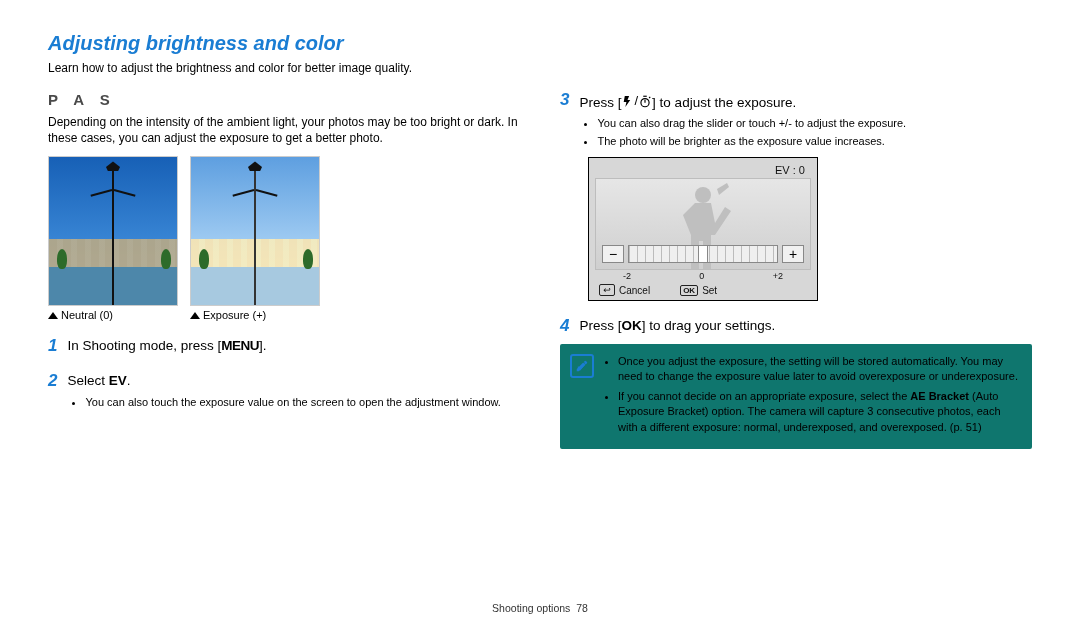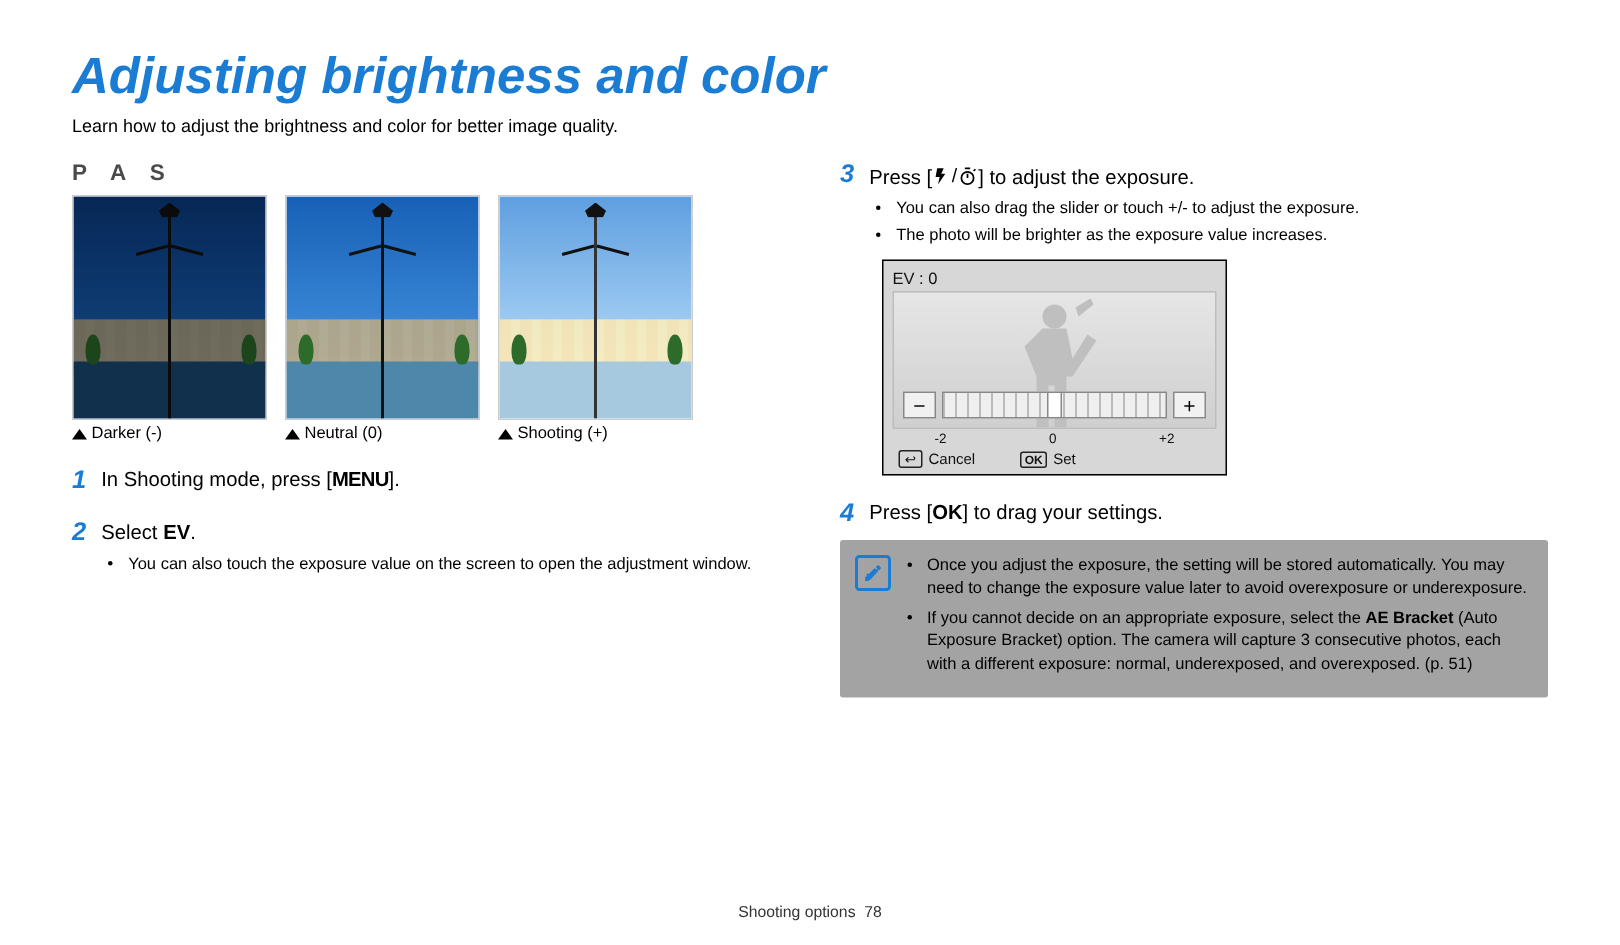--- a/index.html
+++ b/index.html
@@ -8,21 +8,21 @@
     width:1080px; height:630px;
     background:#fff;
     position:relative;
     color:#000;
   }
   .page {
     padding:32px 48px 0 48px;
   }
   h1.title {
     color:#1a7dd3;
-    font-size:34px;
+    font-size:20px;
     font-weight:bold;
     font-style:italic;
     margin-bottom:6px;
   }
   .intro {
     font-size:12px;
     margin-bottom:16px;
   }
   .cols {
     display:flex;
@@ -141,21 +141,21 @@
   }
 
   
   .ev-screen-wrap { margin:6px 0 6px 28px; }
   .ev-screen {
     width:230px; border:1.5px solid #000;
     background:#d7d7d7;
     padding:6px 6px 3px 6px;
     font-size:11px;
   }
-  .ev-header{ padding-right:6px; font-size:11px; color:#111; }
+  .ev-header{ text-align:right; padding-right:6px; font-size:11px; color:#111; }
   .ev-display{
     height:92px; background:linear-gradient(#e6e6e6,#cfcfcf);
     position:relative; margin-top:2px;
     border:1px solid #bdbdbd;
   }
   .silhouette{
     position:absolute; left:50%; transform:translateX(-50%); bottom:0;
     width:60px; height:88px;
   }
   .silhouette svg{ width:100%; height:100%; }
@@ -194,21 +194,21 @@
   .back-icon{
     width:16px;height:12px;border:1px solid #222;border-radius:2px;display:inline-flex;align-items:center;justify-content:center;font-size:9px;
   }
   .ok-chip{
     border:1px solid #222;border-radius:2px;padding:0 2px;font-size:8px;font-weight:bold;
   }
 
   
   .note-box{
     display:flex; gap:10px;
-    background:#a3a3a3;
+    background:#0f766e;
     padding:10px 12px 10px 10px;
     border-radius:2px;
     margin-top:8px;
   }
   .note-icon{
     width:24px;height:24px;border:2px solid #1a7dd3;border-radius:3px;
     display:flex;align-items:center;justify-content:center;flex:0 0 auto;
   }
   .note-icon svg{width:14px;height:14px;}
   .note-box ul{ list-style:disc; padding-left:14px; font-size:11px; line-height:1.4; }
@@ -226,41 +226,24 @@
 <div class="page">
   <h1 class="title">Adjusting brightness and color</h1>
   <div class="intro">Learn how to adjust the brightness and color for better image quality.</div>
 
   <div class="cols">
 
     <div class="col">
       <h2 class="section-title">
         <span class="pas">P A S</span>
       </h2>
+      <div class="section-desc">Depending on the intensity of the ambient light, your photos may be too bright or dark. In these cases, you can adjust the exposure to get a better photo.</div>
 
       <div class="examples">
 
-        <div class="example">
-          <div class="example-img darker">
-            <div class="sky"></div>
-              <div class="buildings"></div>
-              <div class="water"></div>
-            <div class="tree" style="left:8px"></div>
-              <div class="tree" style="right:6px"></div>
-            <div class="lamp">
-                <span class="lamp-arm-l"></span>
-                <span class="lamp-arm-r"></span>
-              </div>
-            <div class="overlay"></div>
-          </div>
-          <div class="example-caption">
-            <span class="tri"></span>
-            <span>Darker (-)</span>
-          </div>
-        </div>
 
         <div class="example">
           <div class="example-img neutral">
             <div class="sky"></div>
               <div class="buildings"></div>
               <div class="water"></div>
             <div class="tree" style="left:8px"></div>
               <div class="tree" style="right:6px"></div>
             <div class="lamp">
                 <span class="lamp-arm-l"></span>
@@ -280,21 +263,21 @@
               <div class="water"></div>
             <div class="tree" style="left:8px"></div>
               <div class="tree" style="right:6px"></div>
             <div class="lamp">
                 <span class="lamp-arm-l"></span>
                 <span class="lamp-arm-r"></span>
               </div>
           </div>
           <div class="example-caption">
             <span class="tri"></span>
-            <span>Shooting (+)</span>
+            <span>Exposure (+)</span>
           </div>
         </div>
       </div>
 
       <div class="step">
         <div class="num">1</div>
         <div class="body">
           <span>In Shooting mode, press [</span><span class="menu-label">MENU</span><span>].</span>
         </div>
       </div>

